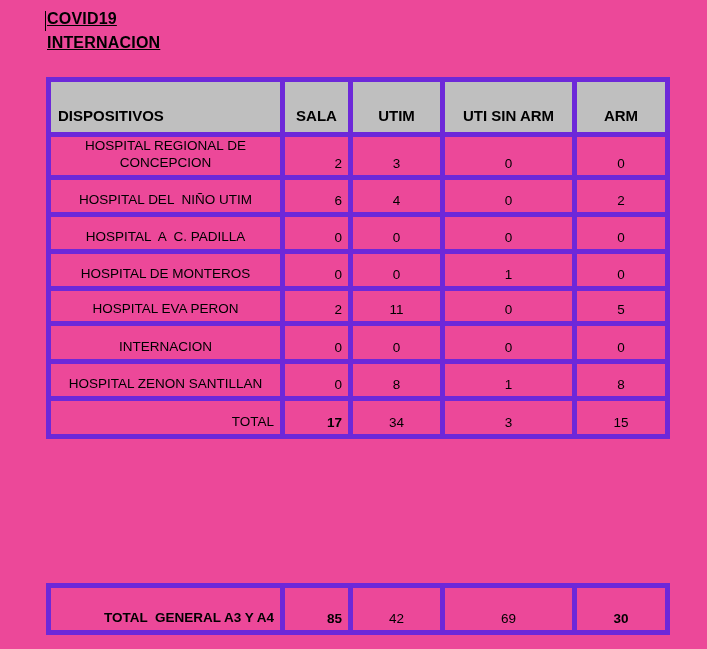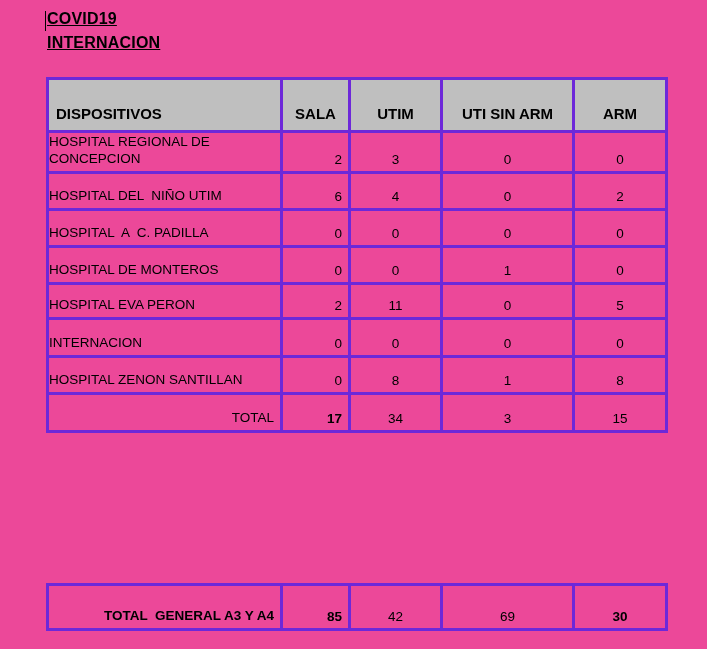--- a/index.html
+++ b/index.html
@@ -34,39 +34,39 @@
     white-space: pre;
   }
   table.grid {
     position: absolute;
     border-collapse: collapse;
     table-layout: fixed;
     width: 620px;
     font-family: "Liberation Sans", sans-serif;
   }
   table.grid td, table.grid th {
-    border: 3px solid #6d28d9;
+    border: 5px solid #6d28d9;
     vertical-align: bottom;
     font-size: 13.5px;
     font-weight: normal;
     padding: 0 0 4px 0;
     overflow: hidden;
   }
   table.main { left: 46px; top: 77px; }
   table.main thead th {
     background: #bfbfbf;
     font-size: 15px;
     font-weight: bold;
     height: 42px;
     text-align: center;
     padding-bottom: 8px;
   }
   table.main thead th.col-disp { text-align: left; padding-left: 7px; }
   .lbl {
-    text-align: left;
+    text-align: center;
     padding-left: 6px;
     white-space: pre-wrap;
     line-height: 17px;
   }
   .num { text-align: center; }
   .num.right { text-align: right; padding-right: 6px; }
   tr.h40 { height: 39px; }
   tr.h38 { height: 37px; }
   tr.h36 { height: 35px; }
   tr.h39 { height: 38px; }

